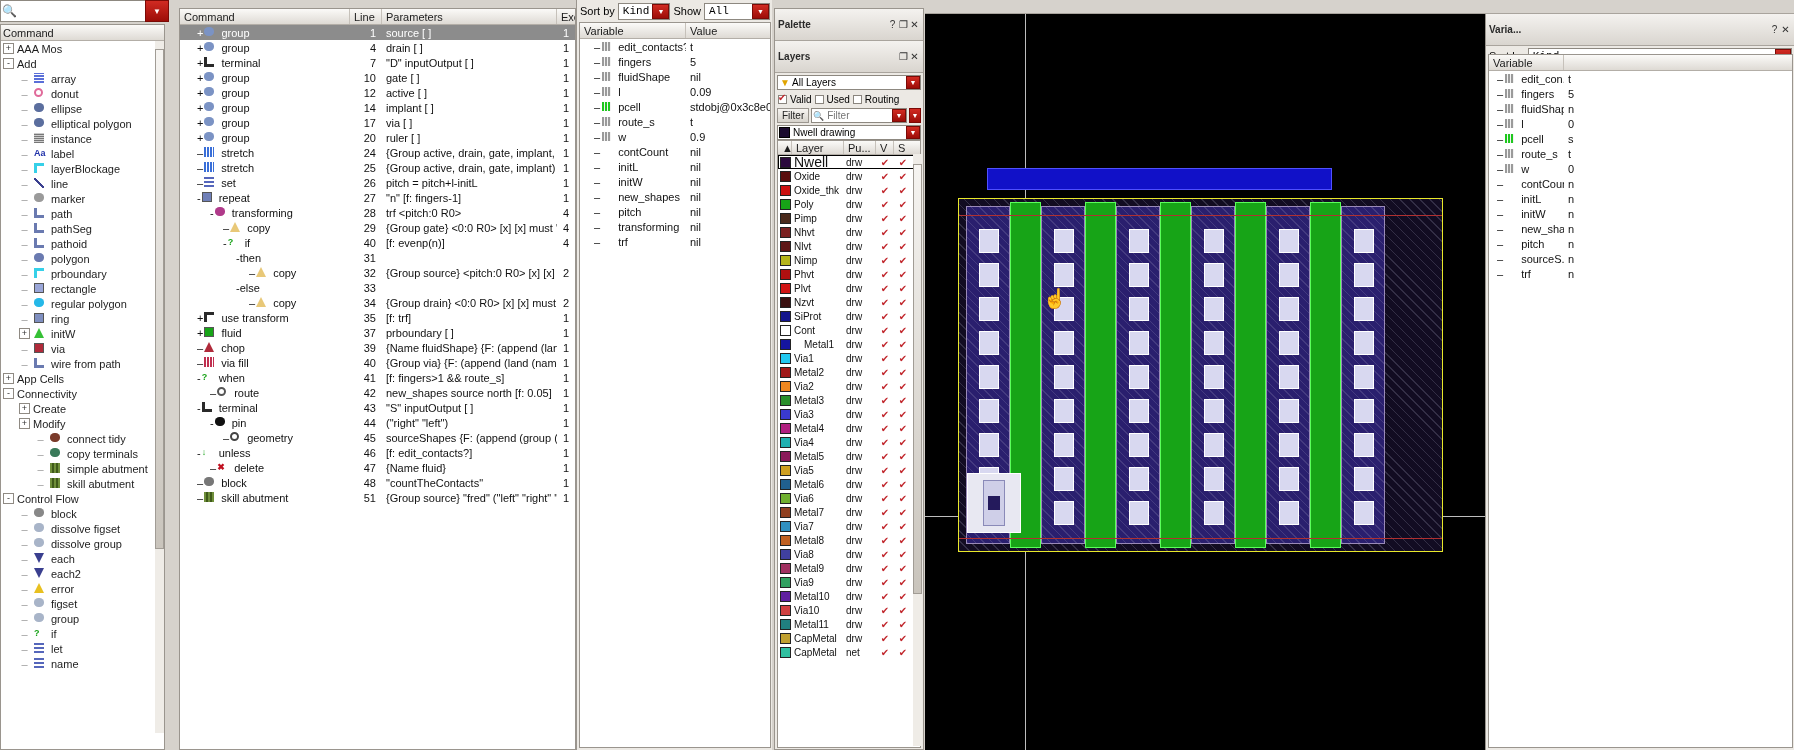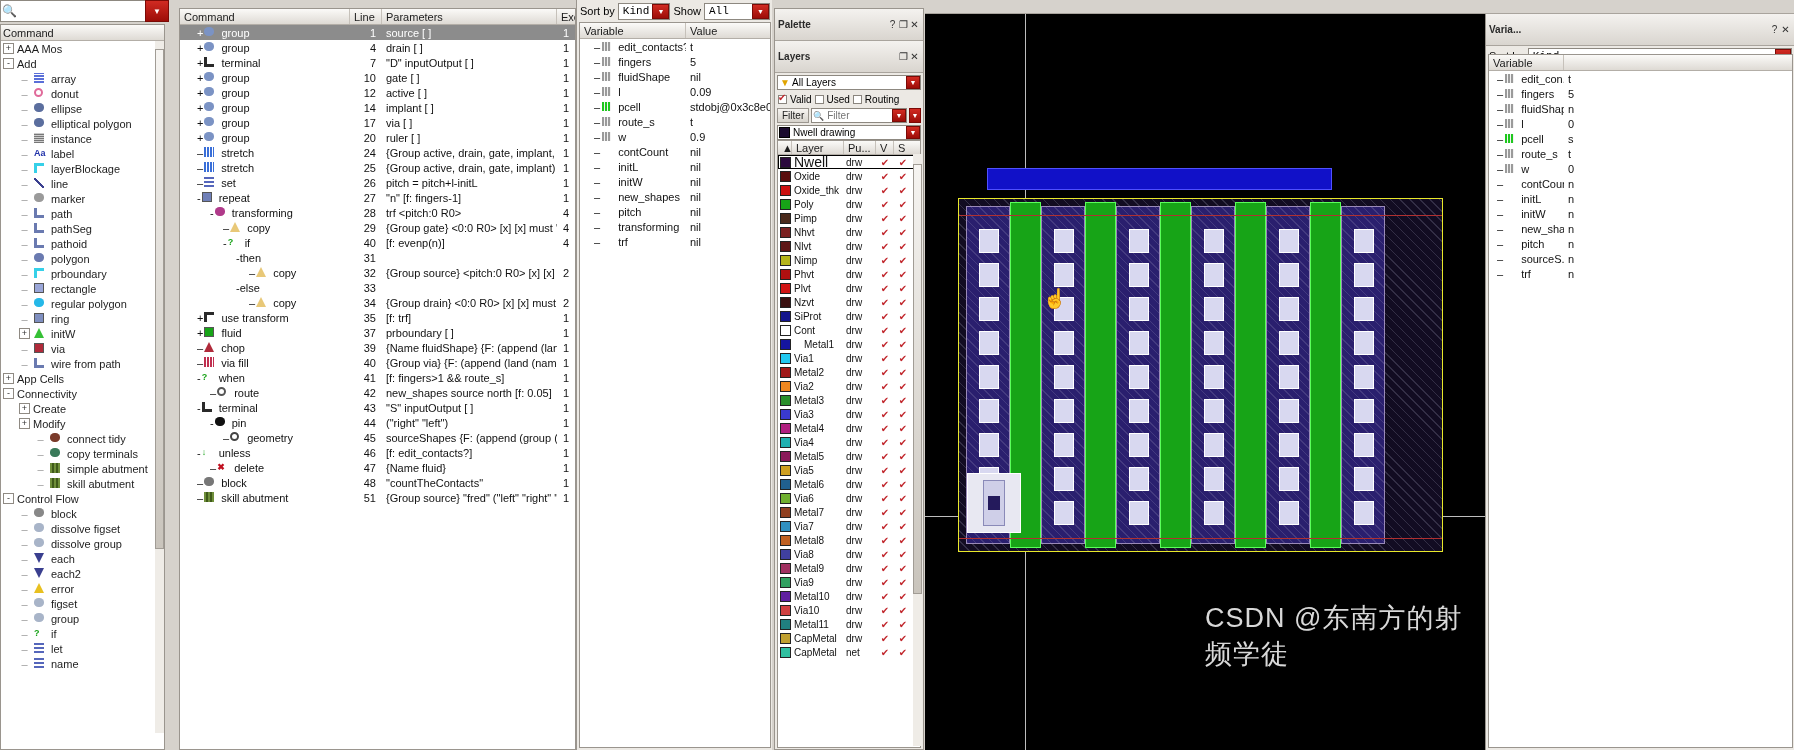--- a/index.html
+++ b/index.html
@@ -1422,21 +1422,20 @@
 
     <div style="position:absolute; left:34px; top:215px; width:483px; height:1px; background:#b03030;"></div>
     <div style="position:absolute; left:34px; top:538px; width:483px; height:1px; background:#b03030;"></div>
 
     <div style="position:absolute; left:42px; top:473px; width:54px; height:60px; background:#e8e8f2; border:1px solid #ffffff;"></div>
     <div style="position:absolute; left:58px; top:480px; width:22px; height:46px; background:#cfcfe8; border:1px solid #8a8ab8;"></div>
     <div style="position:absolute; left:63px; top:496px; width:12px; height:14px; background:#241a5c;"></div>
 
     <div style="position:absolute; left:118px; top:289px; font-size:19px; color:#e8e8e8; line-height:1;">☝</div>
 
-    <div class="wm" style="left:280px; top:600px;">CSDN @东南方的射频学徒</div>
   </div>
 
   <div style="position:absolute; left:925px; top:0; width:560px; height:14px; background:#d6d2cc; border-bottom:1px solid #a9a49d;"></div>
   <div style="position:absolute; left:1485px; top:0; width:309px; height:14px; background:#d6d2cc; border-bottom:1px solid #a9a49d;"></div>
 
   <div id="rightpanel" style="position:absolute; left:1485px; top:14px; width:309px; height:736px; background:#ece9e4; border-left:1px solid #9a958e;">
     <div class="tbar">
       <span class="ttl">Varia...</span>
       <span class="btn">?</span>
       <span class="btn">✕</span>

